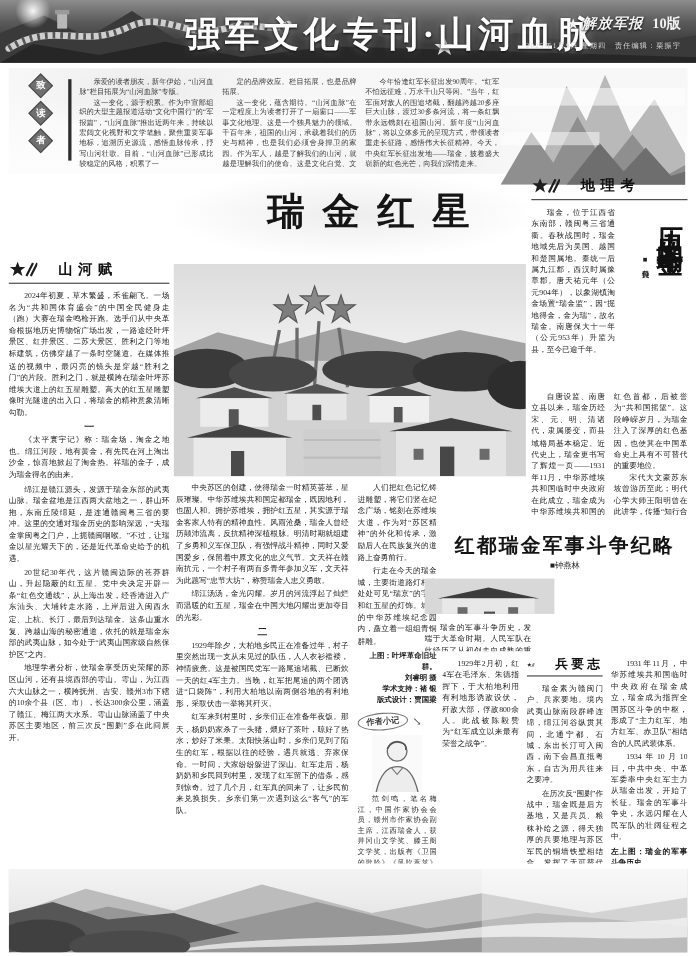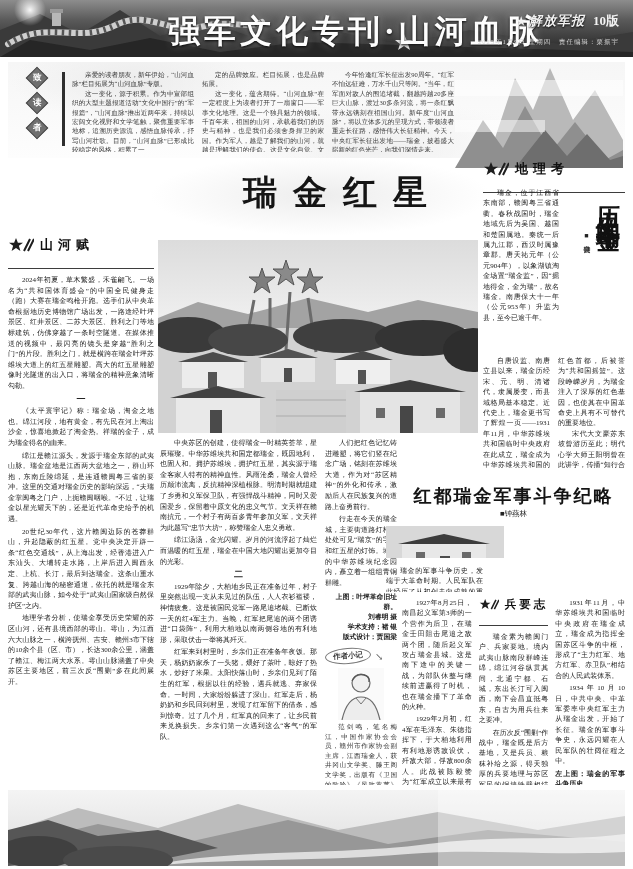--- a/index.html
+++ b/index.html
@@ -25,21 +25,21 @@
   .reader-ornament{position:absolute;left:16px;top:8px;width:26px;}
   .stamp{width:14px;height:14px;background:#6f6f6f;border:1px solid #4c4c4c;transform:rotate(45deg);
          margin:0 auto 9px auto;display:flex;align-items:center;justify-content:center;}
   .stamp span{transform:rotate(-45deg);color:#fff;font-size:8.5px;font-weight:bold;}
   .reader-bar{position:absolute;left:54px;top:10px;width:3px;height:74px;background:#2e2e2e;}
   .reader-cols{position:absolute;left:64px;top:8px;width:384px;height:82px;display:flex;gap:8px;overflow:hidden;}
   .reader-col{width:122px;font-size:6.6px;line-height:9.4px;text-align:justify;color:#3a3a3a;overflow:hidden;}
   .reader-col p{margin:0;text-indent:13px;}
   .reader-ink{position:absolute;right:2px;top:-2px;width:168px;height:108px;}
   
-  .rubric{display:flex;align-items:center;gap:6px;border-bottom:1.5px solid #3d3d3d;padding-bottom:14px;margin-bottom:6px;}
+  .rubric{display:flex;align-items:center;gap:19px;border-bottom:1.5px solid #3d3d3d;padding-bottom:3px;margin-bottom:6px;}
   .rubric .label{font-size:13px;font-weight:bold;letter-spacing:5px;color:#111;white-space:nowrap;}
   .rubric.small .label{font-size:11.5px;letter-spacing:3px;}
   
   .col{position:absolute;overflow:hidden;text-align:justify;font-size:7px;line-height:10.6px;color:#232323;}
   .col p{margin:0 0 2px 0;text-indent:14px;}
   .divider{text-align:center;font-size:9px;font-weight:bold;margin:7px 0;text-indent:0 !important;}
   
   .cloud-bg{position:absolute;left:150px;top:155px;width:340px;height:90px;
             background:radial-gradient(170px 40px at 50% 45%,#ededed,transparent);}
   .main-title{position:absolute;left:175px;top:170px;width:320px;text-align:center;
@@ -288,21 +288,20 @@
         <path d="M6,48 L6,60 M14,48 L14,60 M22,48 L22,60 M2,52 L26,52" stroke="#7d7d7d" stroke-width="1.5" fill="none"></path>
         <ellipse cx="110" cy="44" rx="10" ry="12" fill="#585858"></ellipse>
       </svg>
     </div>
     <div class="jl-intro">
       <p>瑞金的军事斗争历史，发端于大革命时期。人民军队在此经历了从初创走向成熟的重要岁月，诸多探索为建军治军积累了宝贵经验。</p>
     </div>
   </div>
   <div class="jl-cols">
     <div class="jl-col">
-      <p>1927年8月25日，南昌起义军第3师的一个营作为后卫，在瑞金壬田阻击尾追之敌两个团，随后起义军攻占瑞金县城。这是南下途中的关键一战，为部队休整与继续前进赢得了时机，也在瑞金播下了革命的火种。</p>
       <p>1929年2月初，红4军在毛泽东、朱德指挥下，于大柏地利用有利地形诱敌设伏，歼敌大部，俘敌800余人。此战被陈毅赞为“红军成立以来最有荣誉之战争”。</p>
     </div>
     <div class="jl-col">
       <div class="rubric small">
         <svg width="20" height="13" viewBox="0 0 26 16">
           <polygon points="8,1 9.9,5.7 15,5.7 10.9,8.8 12.4,14 8,10.9 3.6,14 5.1,8.8 1,5.7 6.1,5.7" fill="#1e1e1e"></polygon>
           <path d="M16,14 L22,2 M20,14 L26,2" stroke="#1e1e1e" stroke-width="2"></path>
         </svg>
         <span class="label">兵要志</span>
       </div>

